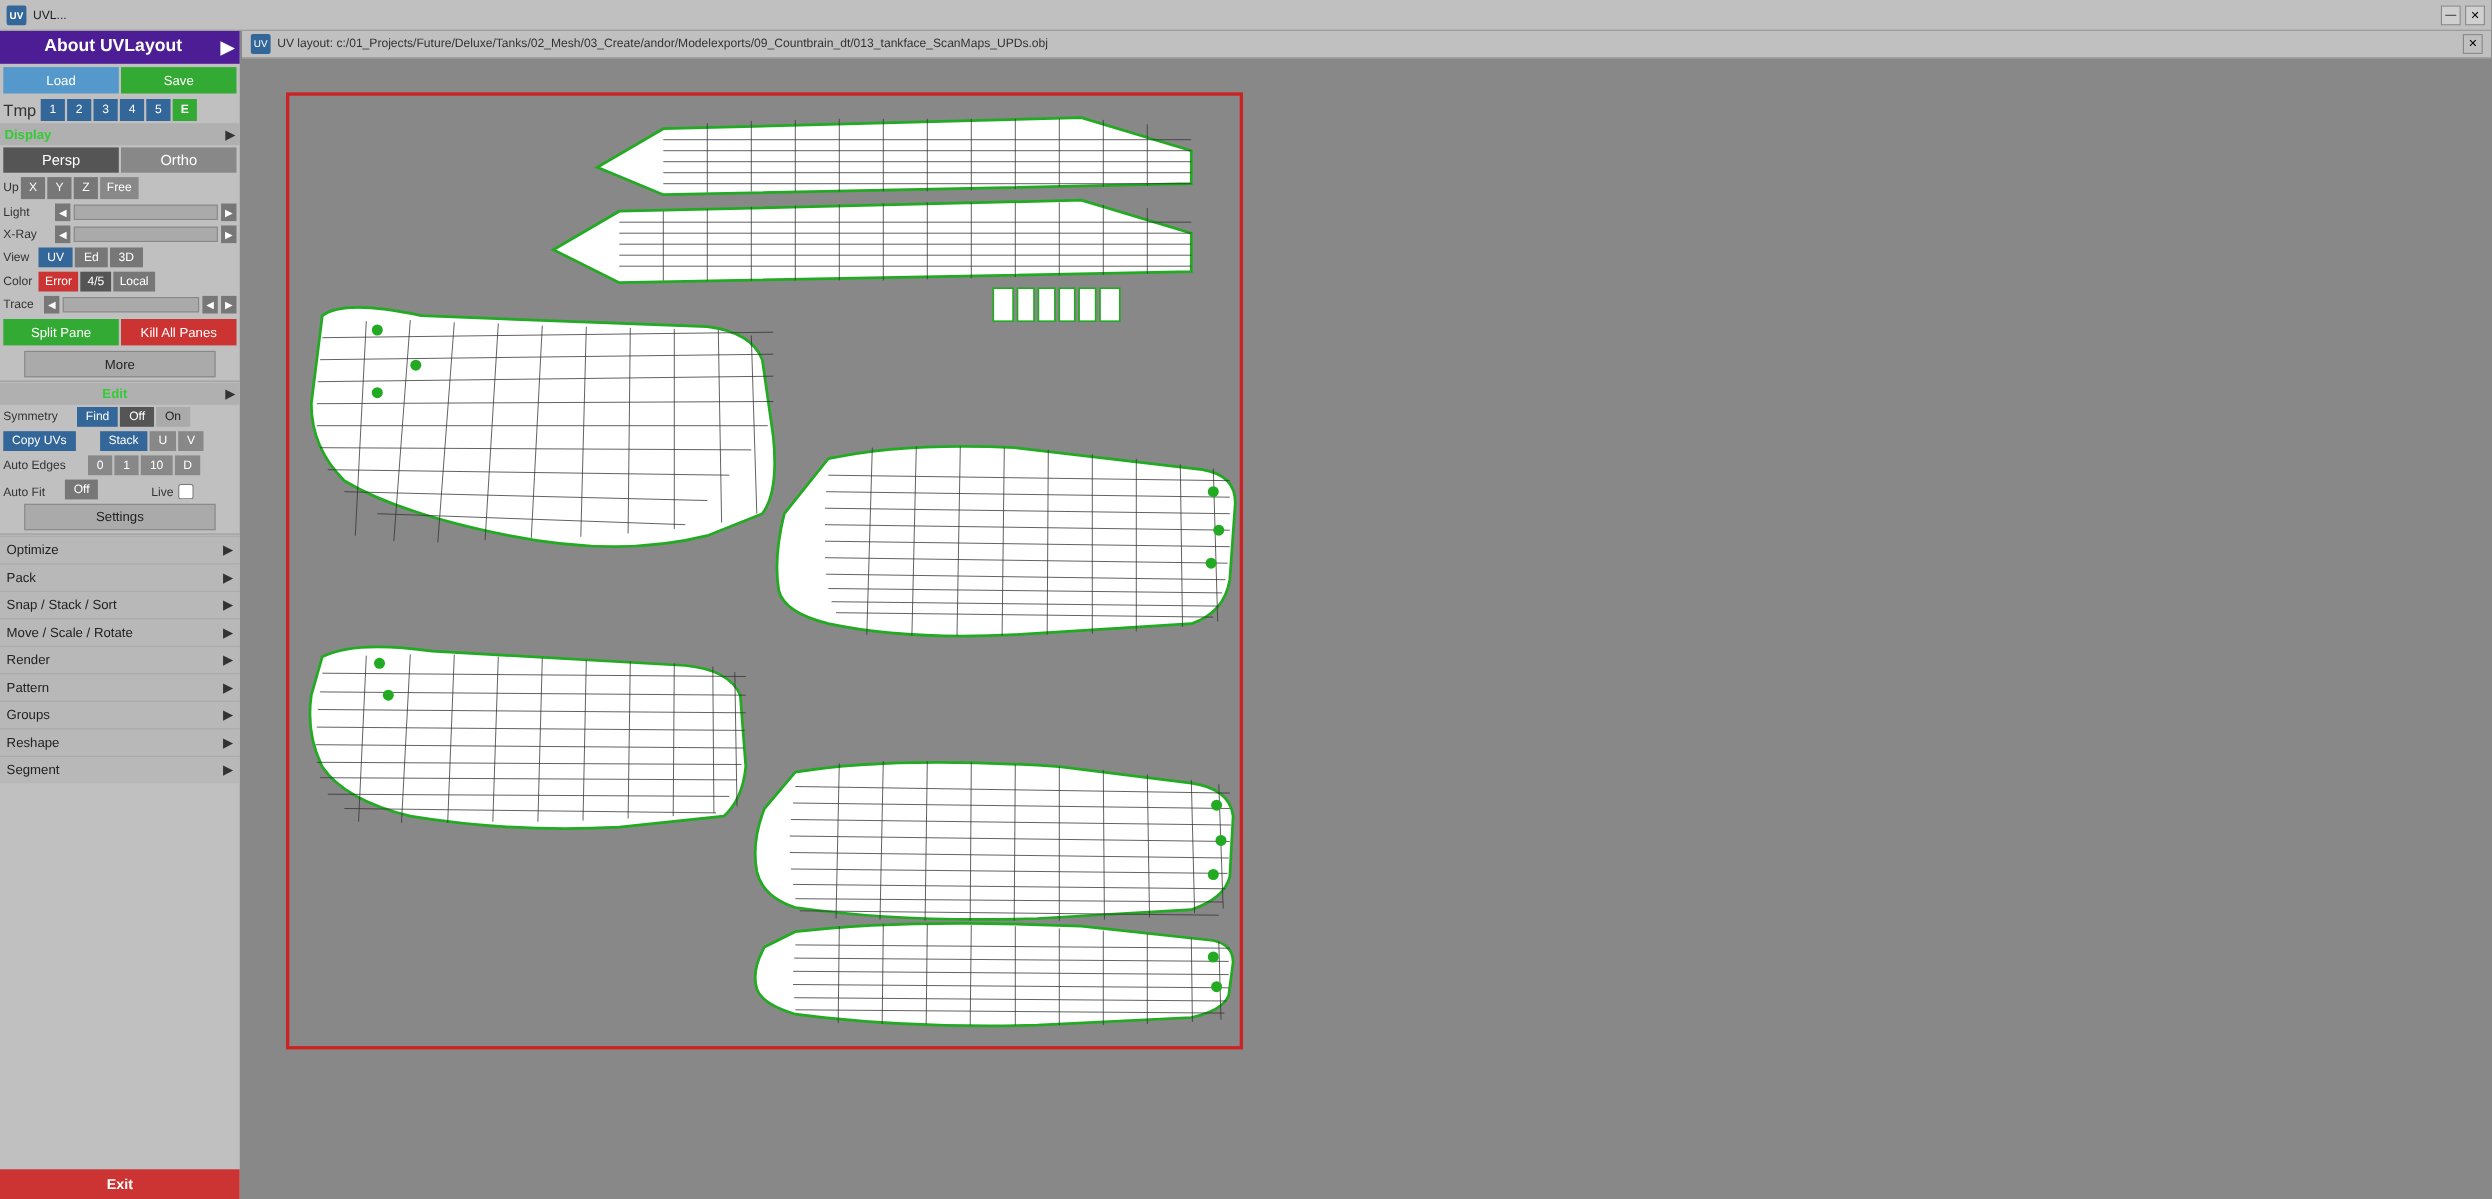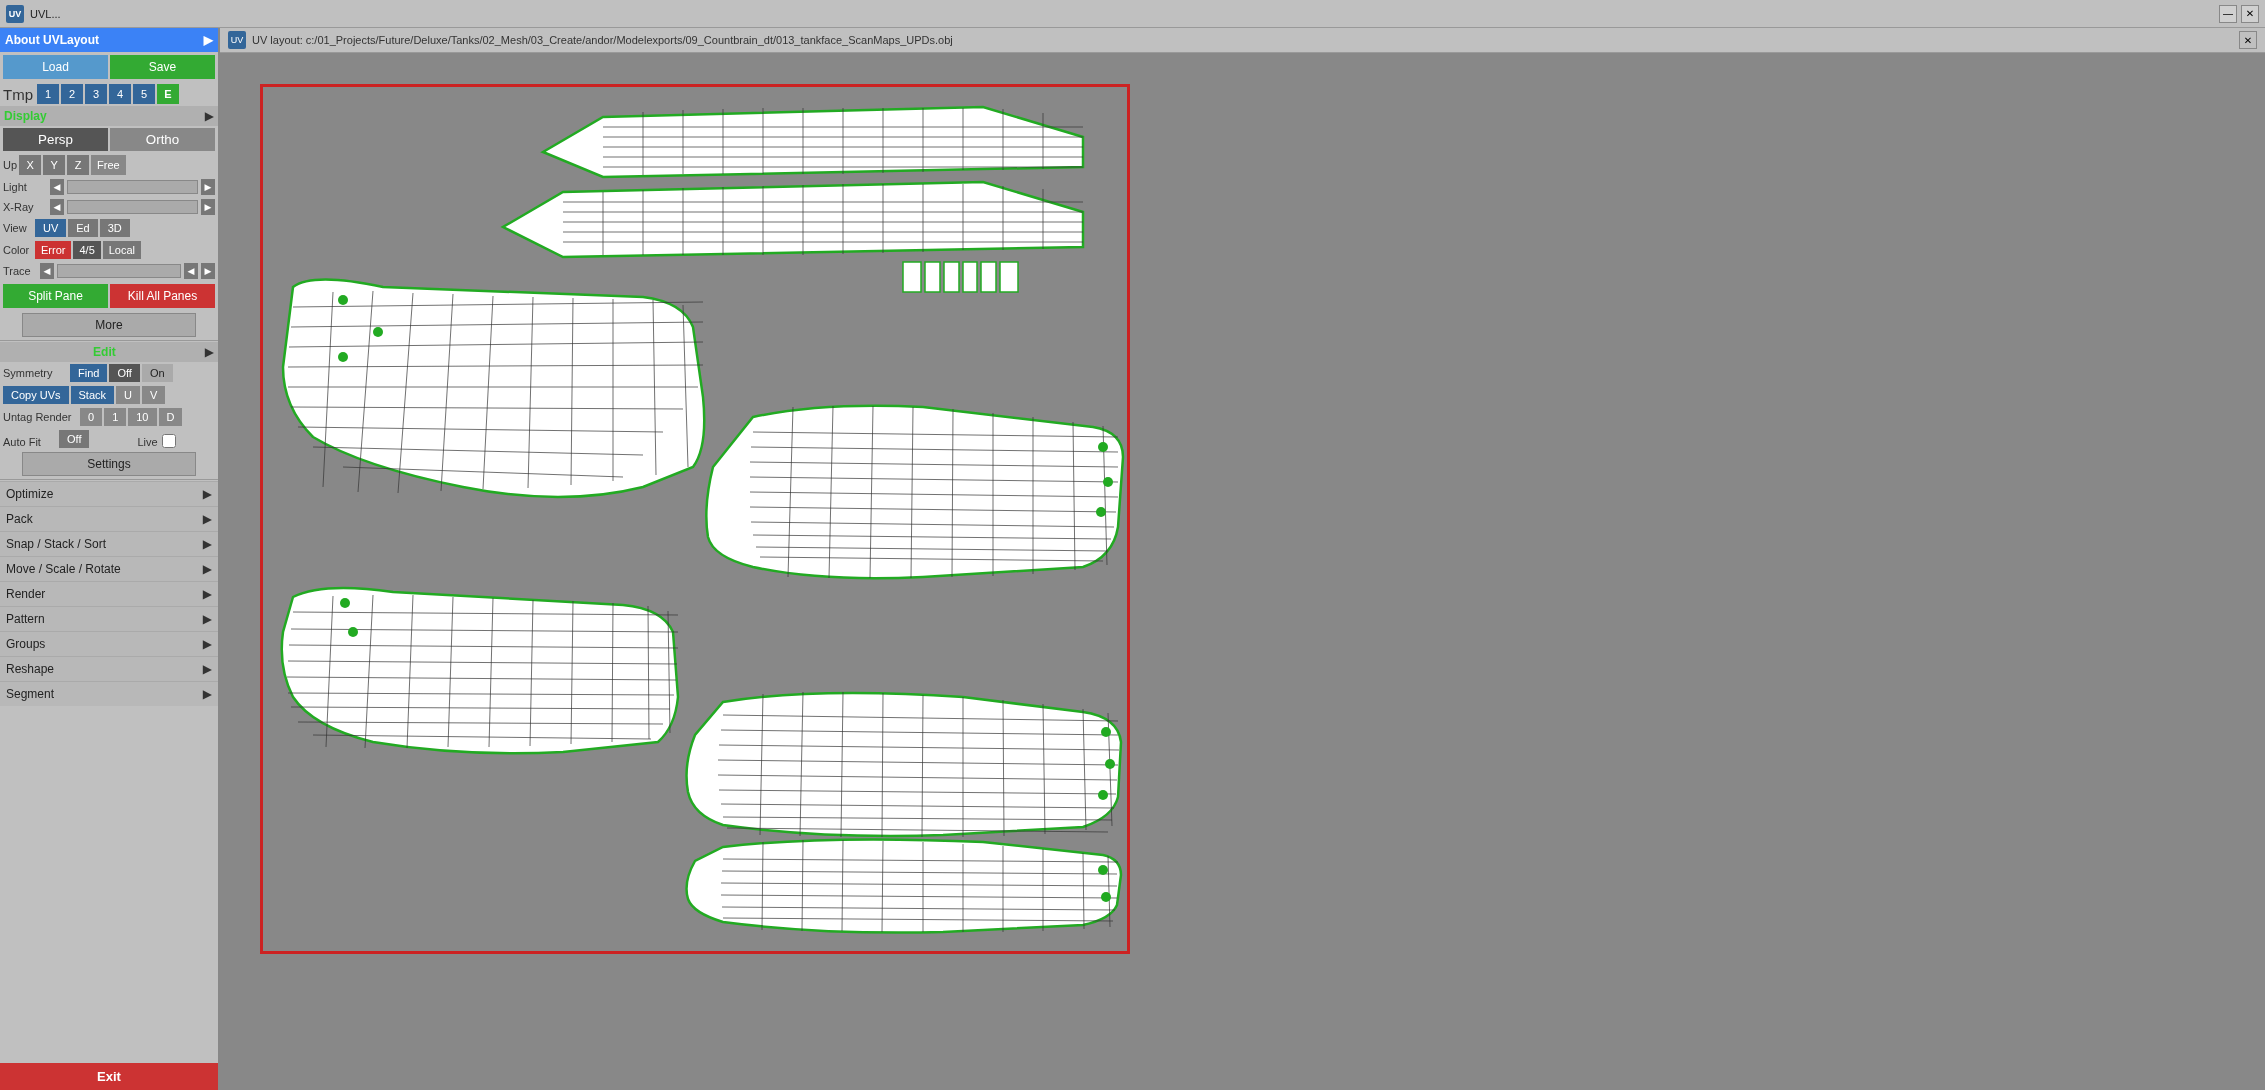--- a/index.html
+++ b/index.html
@@ -58,26 +58,26 @@
       min-width: 220px;
       background: #c0c0c0;
       display: flex;
       flex-direction: column;
       border-right: 2px solid #888;
       overflow-y: auto;
     }
 
     
     .about-btn {
-      background: #3b82f6;
-      color: white;
-      text-align: left;
+      background: #4c1d95;
+      color: white;
+      text-align: center;
       padding: 5px;
       font-weight: bold;
-      font-size: 12px;
+      font-size: 16px;
       cursor: pointer;
       border: none;
       width: 100%;
     }
     .about-arrow {
       float: right;
       color: white;
     }
 
     
@@ -415,20 +415,21 @@
       cursor: pointer;
       font-size: 11px;
     }
     .btn-stack {
       background: #336699;
       color: white;
       border: none;
       padding: 3px 8px;
       cursor: pointer;
       font-size: 11px;
+      margin-left: 20px;
     }
     .btn-u {
       background: #888;
       color: white;
       border: none;
       padding: 3px 8px;
       cursor: pointer;
       font-size: 11px;
     }
     .btn-v {
@@ -671,21 +672,21 @@
     </div>
 
     <div class="copyuvs-row">
       <button class="btn-copyuvs">Copy UVs</button>
       <button class="btn-stack">Stack</button>
       <button class="btn-u">U</button>
       <button class="btn-v">V</button>
     </div>
 
     <div class="untag-row">
-      <span class="untag-label">Untag Render</span>
+      <span class="untag-label">Auto Edges</span>
       <button class="btn-untag-0">0</button>
       <button class="btn-untag-1">1</button>
       <button class="btn-untag-10">10</button>
       <button class="btn-untag-d">D</button>
     </div>
 
     <div class="autofit-row">
       <span class="autofit-label">Auto Fit</span>
       <button class="btn-autofit-off">Off</button>
       <span class="autofit-live-label">Live</span>

